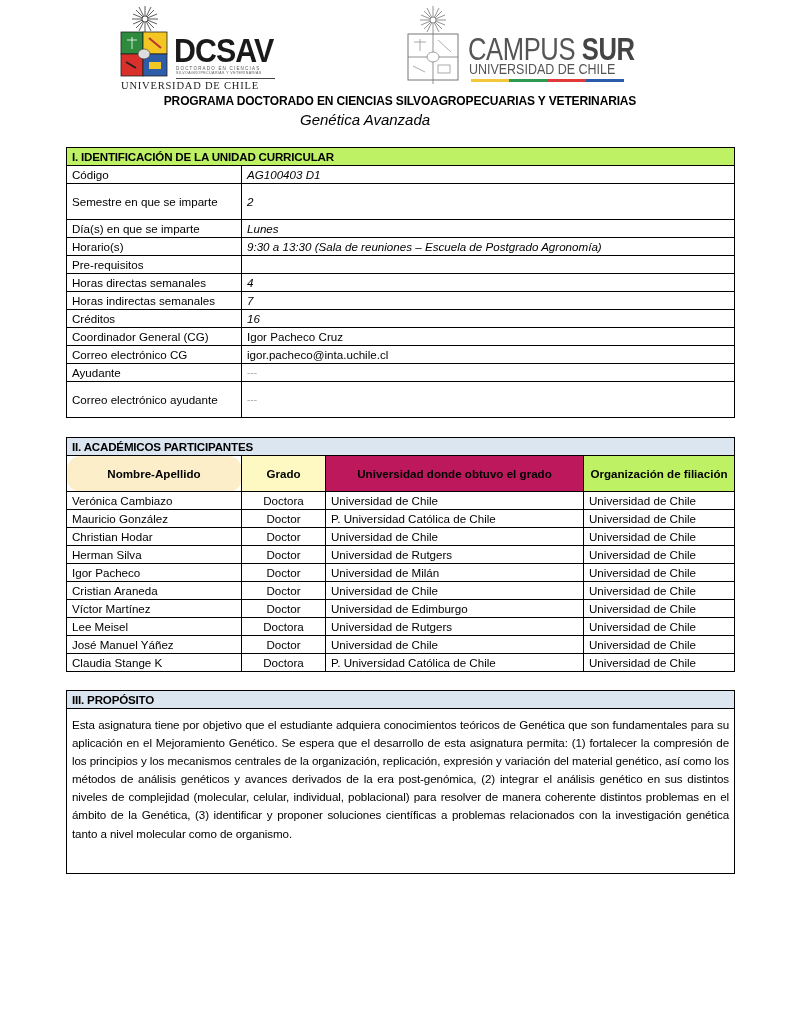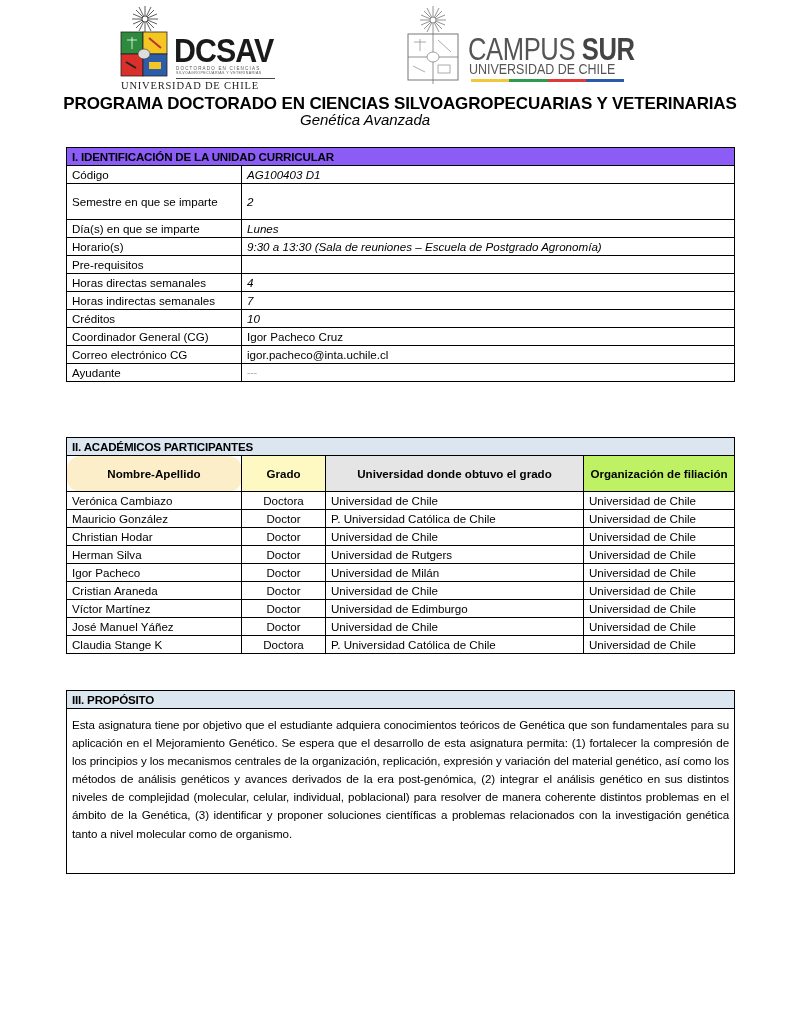--- a/index.html
+++ b/index.html
@@ -18,21 +18,21 @@
   .dcsav-uni { position: absolute; left: 2px; top: 76px; font-family: "Liberation Serif", serif; font-size: 10.5px; letter-spacing: 0.8px; color: #222; }
 
   .campus-word { position: absolute; left: 63px; top: 27px; font-size: 32px; color: #555; letter-spacing: -0.5px; transform: scaleX(0.80); transform-origin: left; white-space: nowrap; }
   .campus-word b { color: #444; }
   .campus-uni { position: absolute; left: 64px; top: 57px; font-size: 14.5px; color: #555; letter-spacing: 0px; transform: scaleX(0.86); transform-origin: left; white-space: nowrap; }
   .campus-bar { position: absolute; left: 66px; top: 75px; height: 3px; width: 153px; display: flex; }
   .campus-bar span { flex: 1; display: block; }
 
   
   .doc-title { position: absolute; left: 0; width: 800px; top: 94px; text-align: center;
-               font-family: "Liberation Sans", sans-serif; font-weight: bold; font-size: 17px; letter-spacing: -0.15px; }
+               font-family: "Liberation Sans", sans-serif; font-weight: bold; font-size: 12px; letter-spacing: -0.15px; }
   .doc-subtitle { position: absolute; left: 300px; top: 111px; font-style: italic; font-size: 15px; }
 
   
   .tbl { position: absolute; left: 66px; width: 668px; border-collapse: collapse; table-layout: fixed;
          font-family: "Liberation Sans", sans-serif; font-size: 11.6px; }
   .tbl td, .tbl th { border: 1px solid #000; padding: 0 5px; vertical-align: middle; line-height: 17px; overflow: hidden; white-space: nowrap; }
   .tbl .sec-hdr { background: #dce6f1; font-weight: bold; text-align: left; height: 16px; letter-spacing: -0.2px; }
   .tbl .col-hdr { background: #fdeeca; font-weight: bold; text-align: center; white-space: normal; line-height: 17px; }
   .tbl .it { font-style: italic; }
   .tbl .muted { color: #aaa; font-size: 10px; }
@@ -130,21 +130,21 @@
 <div class="doc-title">PROGRAMA DOCTORADO EN CIENCIAS SILVOAGROPECUARIAS Y VETERINARIAS</div>
 <div class="doc-subtitle">Genética Avanzada</div>
 
 <table class="tbl" id="tbl-ident">
   <colgroup>
       <col style="width:175px">
       <col style="width:493px">
     </colgroup>
   <tbody>
       <tr>
-        <th colspan="2" class="sec-hdr" style="background: #8b5cf6;">I. IDENTIFICACIÓN DE LA UNIDAD CURRICULAR</th>
+        <th colspan="2" class="sec-hdr" style="background: #bef264;">I. IDENTIFICACIÓN DE LA UNIDAD CURRICULAR</th>
       </tr>
   <tr class="r1">
     <td>Código</td>
     <td class="it">AG100403 D1</td>
   </tr>
   <tr class="r2">
     <td class="wrap">Semestre en que se imparte</td>
     <td class="it">2</td>
   </tr>
   <tr class="r1">
@@ -162,52 +162,56 @@
   <tr class="r1">
     <td>Horas directas semanales</td>
     <td class="it">4</td>
   </tr>
   <tr class="r1">
     <td>Horas indirectas semanales</td>
     <td class="it">7</td>
   </tr>
   <tr class="r1">
     <td>Créditos</td>
-    <td class="it">10</td>
+    <td class="it">16</td>
   </tr>
   <tr class="r1">
     <td>Coordinador General (CG)</td>
     <td>Igor Pacheco Cruz</td>
   </tr>
   <tr class="r1">
     <td>Correo electrónico CG</td>
     <td>igor.pacheco@inta.uchile.cl</td>
   </tr>
   <tr class="r1">
     <td>Ayudante</td>
+    <td class="muted">---</td>
+  </tr>
+  <tr class="r2">
+    <td class="wrap">Correo electrónico ayudante</td>
     <td class="muted">---</td>
   </tr>
 </tbody>
   </table>
 
 <table class="tbl" id="tbl-acad">
   <colgroup>
     <col style="width:175px">
       <col style="width:84px">
       <col style="width:258px">
       <col style="width:151px">
   </colgroup>
   <tbody>
       <tr>
         <th colspan="4" class="sec-hdr" style="background: rgb(220, 230, 241);">II. ACADÉMICOS PARTICIPANTES</th>
       </tr>
   <tr class="hdr2">
     <th class="col-hdr" style="background: rgb(253, 238, 202); border-radius: 14px;">Nombre-Apellido</th>
     <th class="col-hdr" style="background: #fef9c3;">Grado</th>
-    <th class="col-hdr" style="background: #e5e5e5;">Universidad donde obtuvo el grado</th>
+    <th class="col-hdr" style="background: #be185d;">Universidad donde obtuvo el grado</th>
     <th class="col-hdr" style="background: #bef264;">Organización de filiación</th>
   </tr>
   </tbody>
     <tbody id="acad-body">
     <tr class="data">
       <td>Verónica Cambiazo</td>
       <td class="center">Doctora</td>
       <td>Universidad de Chile</td>
       <td>Universidad de Chile</td>
     </tr>
@@ -238,20 +242,26 @@
     <tr class="data">
       <td>Cristian Araneda</td>
       <td class="center">Doctor</td>
       <td>Universidad de Chile</td>
       <td>Universidad de Chile</td>
     </tr>
     <tr class="data">
       <td>Víctor Martínez</td>
       <td class="center">Doctor</td>
       <td>Universidad de Edimburgo</td>
+      <td>Universidad de Chile</td>
+    </tr>
+    <tr class="data">
+      <td>Lee Meisel</td>
+      <td class="center">Doctora</td>
+      <td>Universidad de Rutgers</td>
       <td>Universidad de Chile</td>
     </tr>
     <tr class="data">
       <td>José Manuel Yáñez</td>
       <td class="center">Doctor</td>
       <td>Universidad de Chile</td>
       <td>Universidad de Chile</td>
     </tr>
     <tr class="data">
       <td>Claudia Stange K</td>

